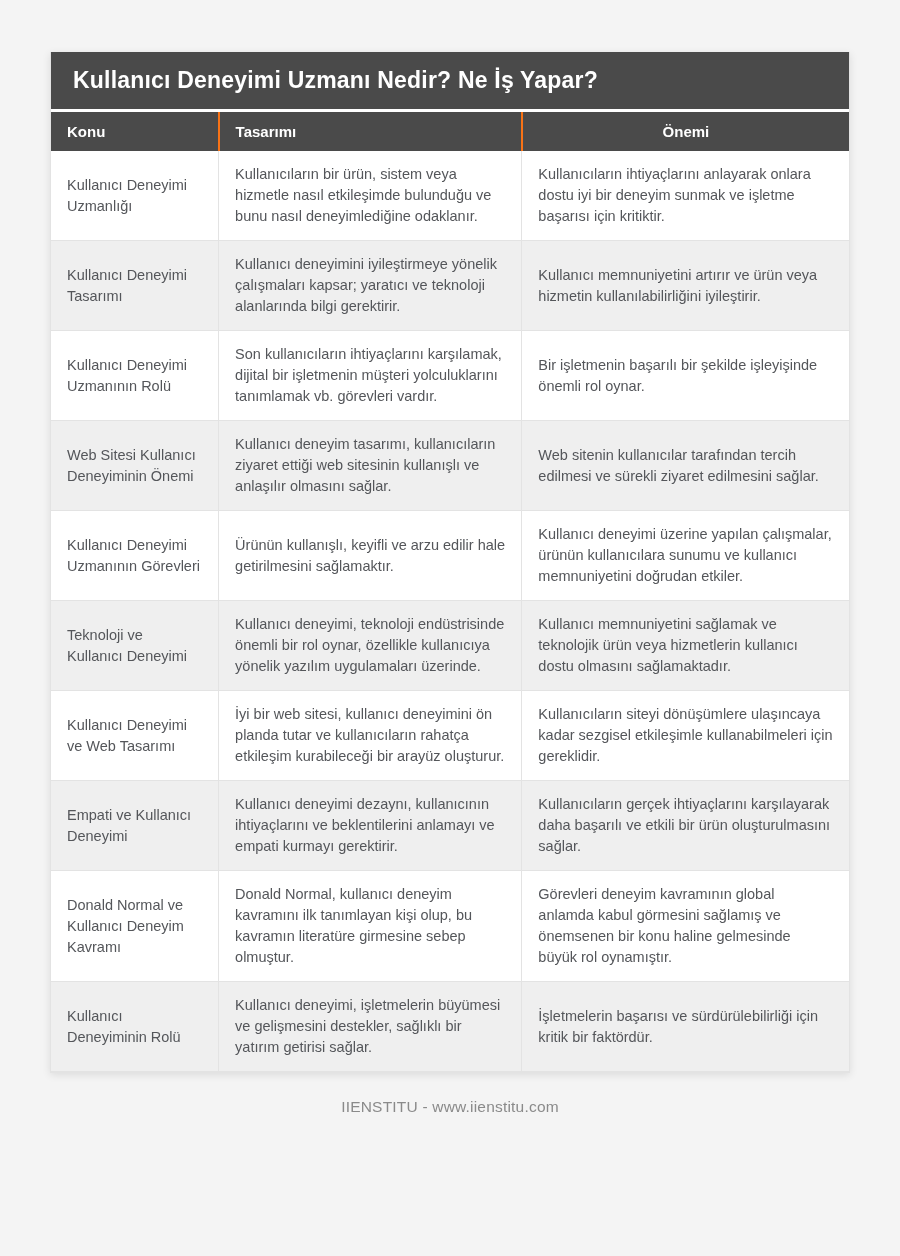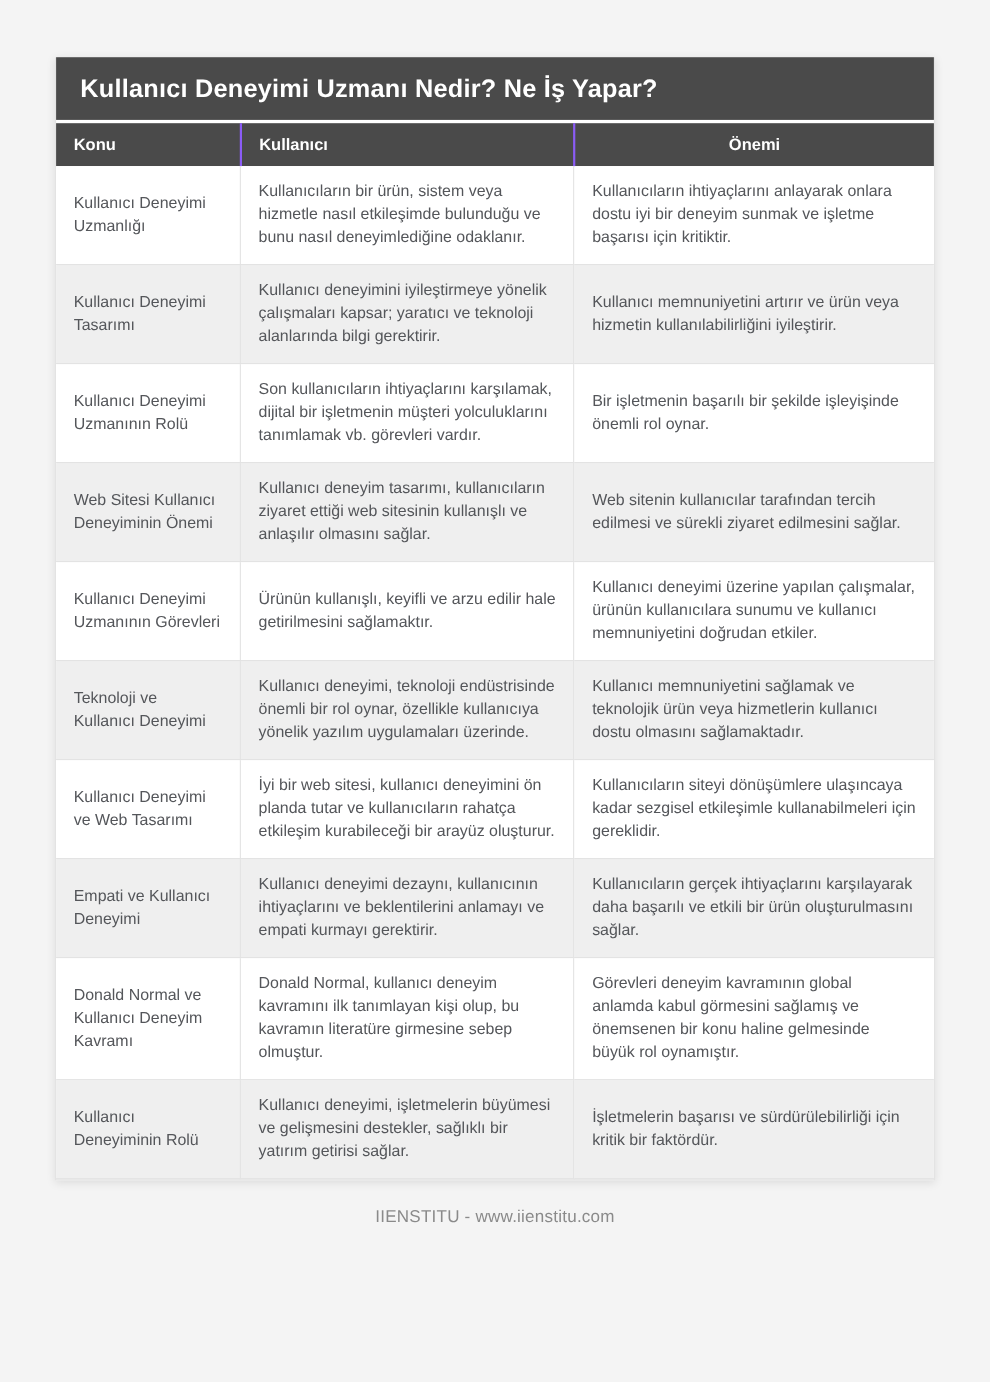--- a/index.html
+++ b/index.html
@@ -46,21 +46,21 @@
   table.ux-table col.c1 { width: 21%; }
   table.ux-table col.c2 { width: 38%; }
   table.ux-table col.c3 { width: 41%; }
   table.ux-table thead th {
     background: var(--header-bg);
     color: var(--header-text);
     font-size: 15px;
     font-weight: 700;
     text-align: left;
     padding: 11px 16px;
-    border-right: 2px solid #8b5cf6;
+    border-right: 2px solid #f97316;
   }
   table.ux-table thead th:last-child { border-right: none; text-align: center; }
   table.ux-table tbody td {
     font-size: 14.5px;
     line-height: 1.45;
     color: var(--body-text);
     padding: 13px 16px;
     vertical-align: middle;
     border-right: 1px solid var(--border);
     border-bottom: 1px solid var(--border);
@@ -85,21 +85,21 @@
     <div class="title-bar">Kullanıcı Deneyimi Uzmanı Nedir? Ne İş Yapar?</div>
     <table class="ux-table">
       <colgroup>
         <col class="c1">
           <col class="c2">
           <col class="c3">
       </colgroup>
       <thead>
         <tr>
           <th>Konu</th>
-          <th>Kullanıcı</th>
+          <th>Tasarımı</th>
           <th>Önemi</th>
         </tr>
       </thead>
       <tbody id="table-body">
           <tr>
             <td>Kullanıcı Deneyimi Uzmanlığı</td>
             <td>Kullanıcıların bir ürün, sistem veya hizmetle nasıl etkileşimde bulunduğu ve bunu nasıl deneyimlediğine odaklanır.</td>
             <td>Kullanıcıların ihtiyaçlarını anlayarak onlara dostu iyi bir deneyim sunmak ve işletme başarısı için kritiktir.</td>
           </tr>
           <tr>

